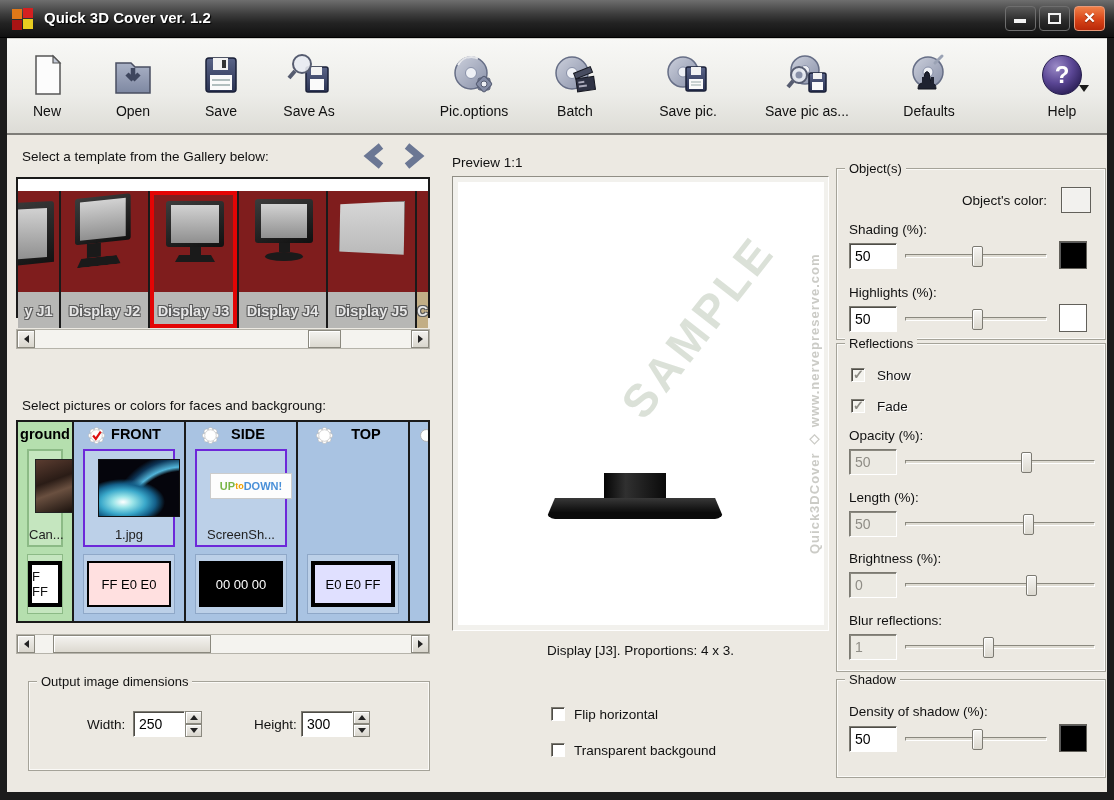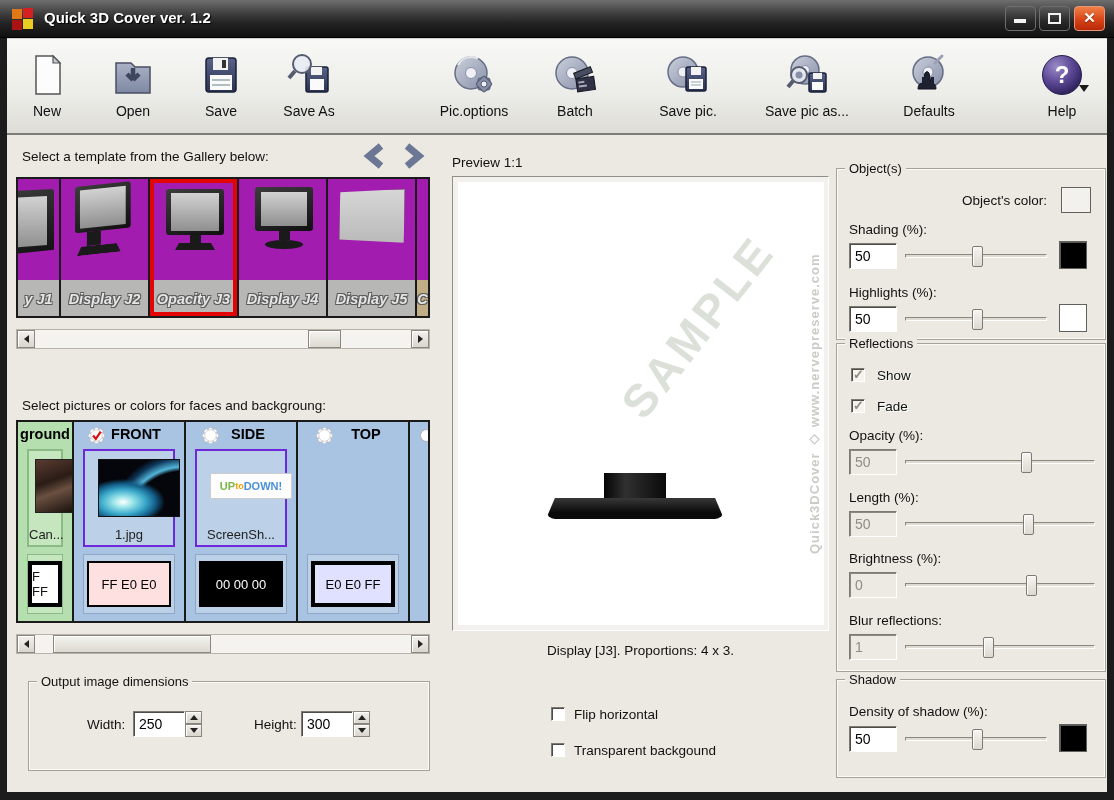--- a/index.html
+++ b/index.html
@@ -65,21 +65,21 @@
   .tri-r { border-top:4px solid transparent; border-bottom:4px solid transparent; border-left:5px solid #222; }
   .sc-thumb { position:absolute; top:0; height:18px; background:linear-gradient(180deg,#f4f3f0,#dcd9d0);
     border:1px solid #8a887e; box-shadow:inset 1px 1px 0 #fff; }
 
   
   .body-bg { position:absolute; left:7px; top:135px; width:1100px; height:657px; background:#ece9e2; }
   .sec-label { position:absolute; font-size:13.5px; color:#111; }
   .nav-arrows { position:absolute; left:362px; top:142px; width:70px; height:30px; }
 
   .gal-box { position:absolute; left:16px; top:177px; width:414px; height:141px; border:2px solid #1a1a1a; background:#fff; }
-  .gal-cell { position:absolute; top:0; height:137px; border-right:2px solid #1a1a1a; background:#a21caf; overflow:hidden;font-style:italic; }
+  .gal-cell { position:absolute; top:12px; height:137px; border-right:2px solid #1a1a1a; background:#7f1d1d; overflow:hidden; }
   .gal-band { position:absolute; left:0; bottom:0; width:100%; height:36px; background:#b7b7b5; }
   .gal-cap { position:absolute; left:0; bottom:9px; width:100%; text-align:center; font-weight:bold; font-size:14.5px; color:#e6e6e6; white-space:nowrap;
     text-shadow:-1px -1px 0 #5c5c5c,1px -1px 0 #5c5c5c,-1px 1px 0 #5c5c5c,1px 1px 0 #5c5c5c; }
   .gal-cell.selected::after { content:""; position:absolute; inset:0; border:4px solid #e30505; pointer-events:none; }
   .mon { position:absolute; }
   .mon .fr { position:absolute; background:linear-gradient(160deg,#3c3c3c,#101010); border-radius:3px; }
   .mon .scr { position:absolute; background:linear-gradient(180deg,#d2d2d2,#8f8f8f); }
   .mon .neck { position:absolute; background:#1a1a1a; }
   .mon .base { position:absolute; background:#1a1a1a; clip-path:polygon(10% 0,90% 0,100% 100%,0 100%); }
 
@@ -324,21 +324,21 @@
       <div class="gal-cap">Display J2</div>
     </div>
     <div class="gal-cell selected" style="left:132px; width:89px">
       <div class="mon" style="left:16px; top:10px">
         <div class="fr" style="left:0; top:0; width:58px; height:46px"></div>
         <div class="scr" style="left:5px; top:4px; width:48px; height:38px"></div>
         <div class="neck" style="left:24px; top:46px; width:11px; height:8px"></div>
         <div class="base" style="left:9px; top:54px; width:40px; height:7px"></div>
       </div>
       <div class="gal-band"></div>
-      <div class="gal-cap">Opacity J3</div>
+      <div class="gal-cap">Display J3</div>
     </div>
     <div class="gal-cell" style="left:221px; width:89px">
       <div class="mon" style="left:16px; top:8px">
         <div class="fr" style="left:0; top:0; width:58px; height:44px"></div>
         <div class="scr" style="left:6px; top:5px; width:46px; height:34px"></div>
         <div class="neck" style="left:24px; top:44px; width:11px; height:9px"></div>
         <div class="base" style="left:10px; top:53px; width:38px; height:9px; clip-path:none; border-radius:50%"></div>
       </div>
       <div class="gal-band"></div>
       <div class="gal-cap">Display J4</div>

